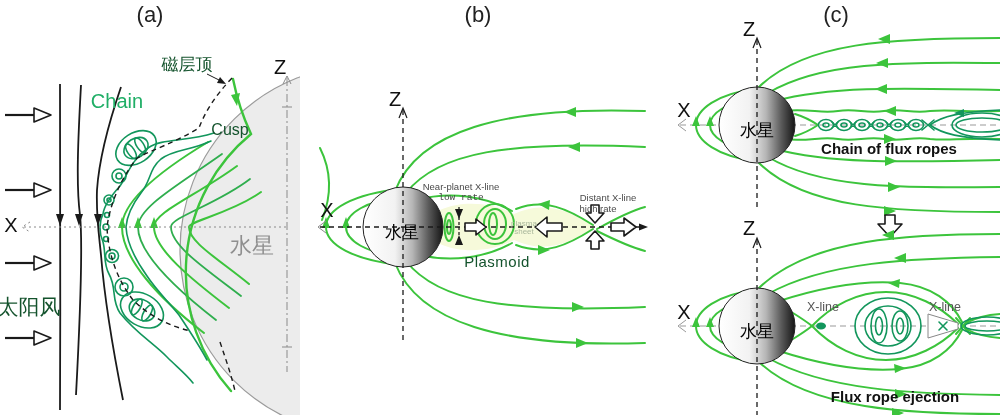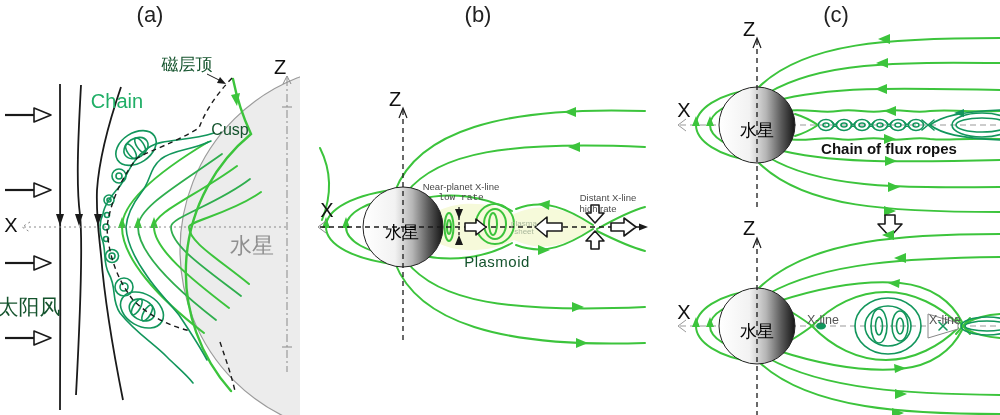--- a/index.html
+++ b/index.html
@@ -22,21 +22,21 @@
   .sheet{fill:var(--plasma-sheet-fill);stroke:none;}
   .axis-k{stroke:#1a1a1a;stroke-width:1.3;fill:none;stroke-dasharray:5 4;}
   .axis-g{stroke:#999999;stroke-width:1.2;fill:none;stroke-dasharray:6 4;}
   .axis-dots{stroke:var(--axis-gray);stroke-width:1;fill:none;stroke-dasharray:2 3;}
   .axis-dashdot{stroke:var(--axis-gray);stroke-width:1;fill:none;stroke-dasharray:8 3 2 3;}
   .lbl{position:absolute;transform:translate(-50%,-50%);white-space:nowrap;color:#14532d;line-height:1;}
   .title{font-size:22px;color:#222;}
   .axis-lbl{font-size:20px;color:#111;}
   .small-ann{font-size:9.5px;color:#4a4a4a;}
   .caption{font-size:15px;font-weight:700;color:#111;}
-  .xline-lbl{font-size:12.5px;color:var(--label-gray);margin-top:13px;}
+  .xline-lbl{font-size:12.5px;color:var(--label-gray);}
   .faint{font-size:8px;color:var(--faint-label);text-align:center;}
 </style>
 </head>
 <body>
 
 <div id="stage">
 
   <svg style="left:0" width="300" height="415" viewBox="0 0 300 415">
 
     <circle cx="365" cy="250" r="185" fill="var(--planet-fill-a)" stroke="#9b9b9b" stroke-width="1.2"></circle>
@@ -358,13 +358,14 @@
   <div class="lbl title" style="left:836px;top:15px;">(c)</div>
   <div class="lbl axis-lbl" style="left:749px;top:29px;">Z</div>
   <div class="lbl axis-lbl" style="left:684px;top:110px;">X</div>
   <div class="lbl" style="left:757px;top:130px;font-size:17px;color:#000;">水星</div>
   <div class="lbl caption" style="left:889px;top:148px;">Chain of flux ropes</div>
   <div class="lbl axis-lbl" style="left:749px;top:228px;">Z</div>
   <div class="lbl axis-lbl" style="left:684px;top:312px;">X</div>
   <div class="lbl" style="left:757px;top:331px;font-size:17px;color:#000;">水星</div>
   <div class="lbl xline-lbl" style="left:823px;top:307px;">X-line</div>
   <div class="lbl xline-lbl" style="left:945px;top:307px;">X-line</div>
+  <div class="lbl caption" style="left:895px;top:396px;">Flux rope ejection</div>
 </div>
 
 </body></html>

